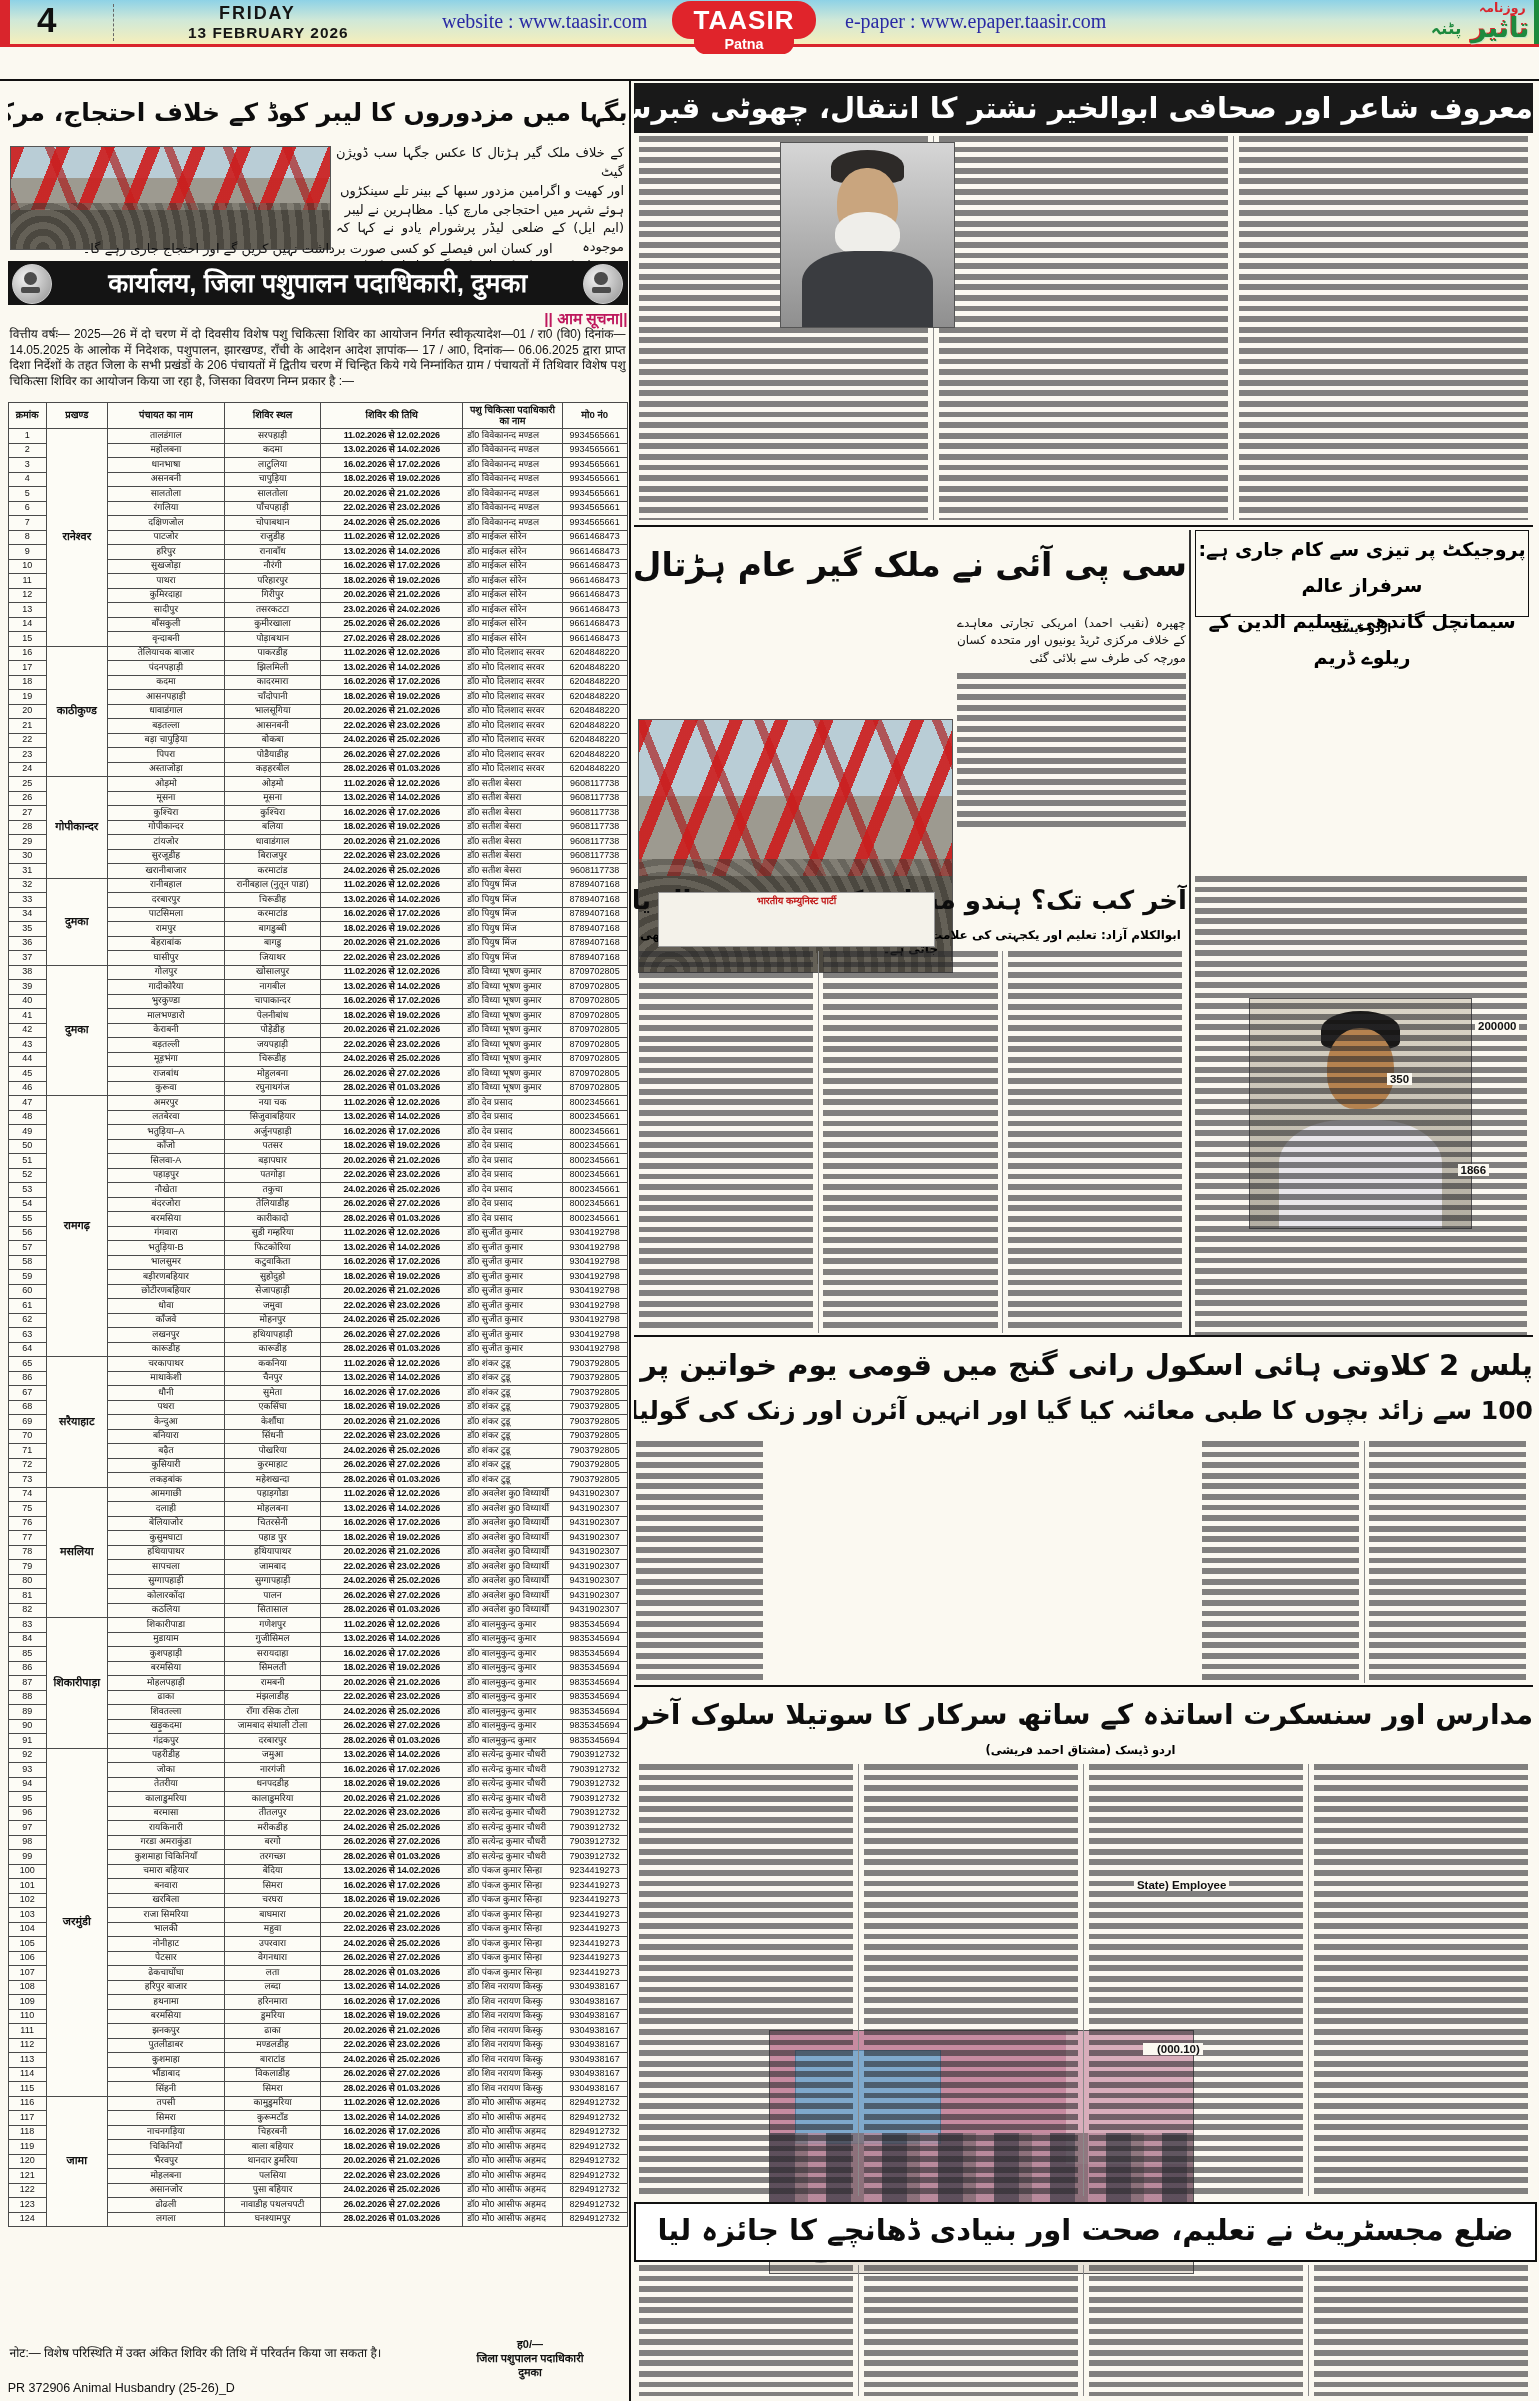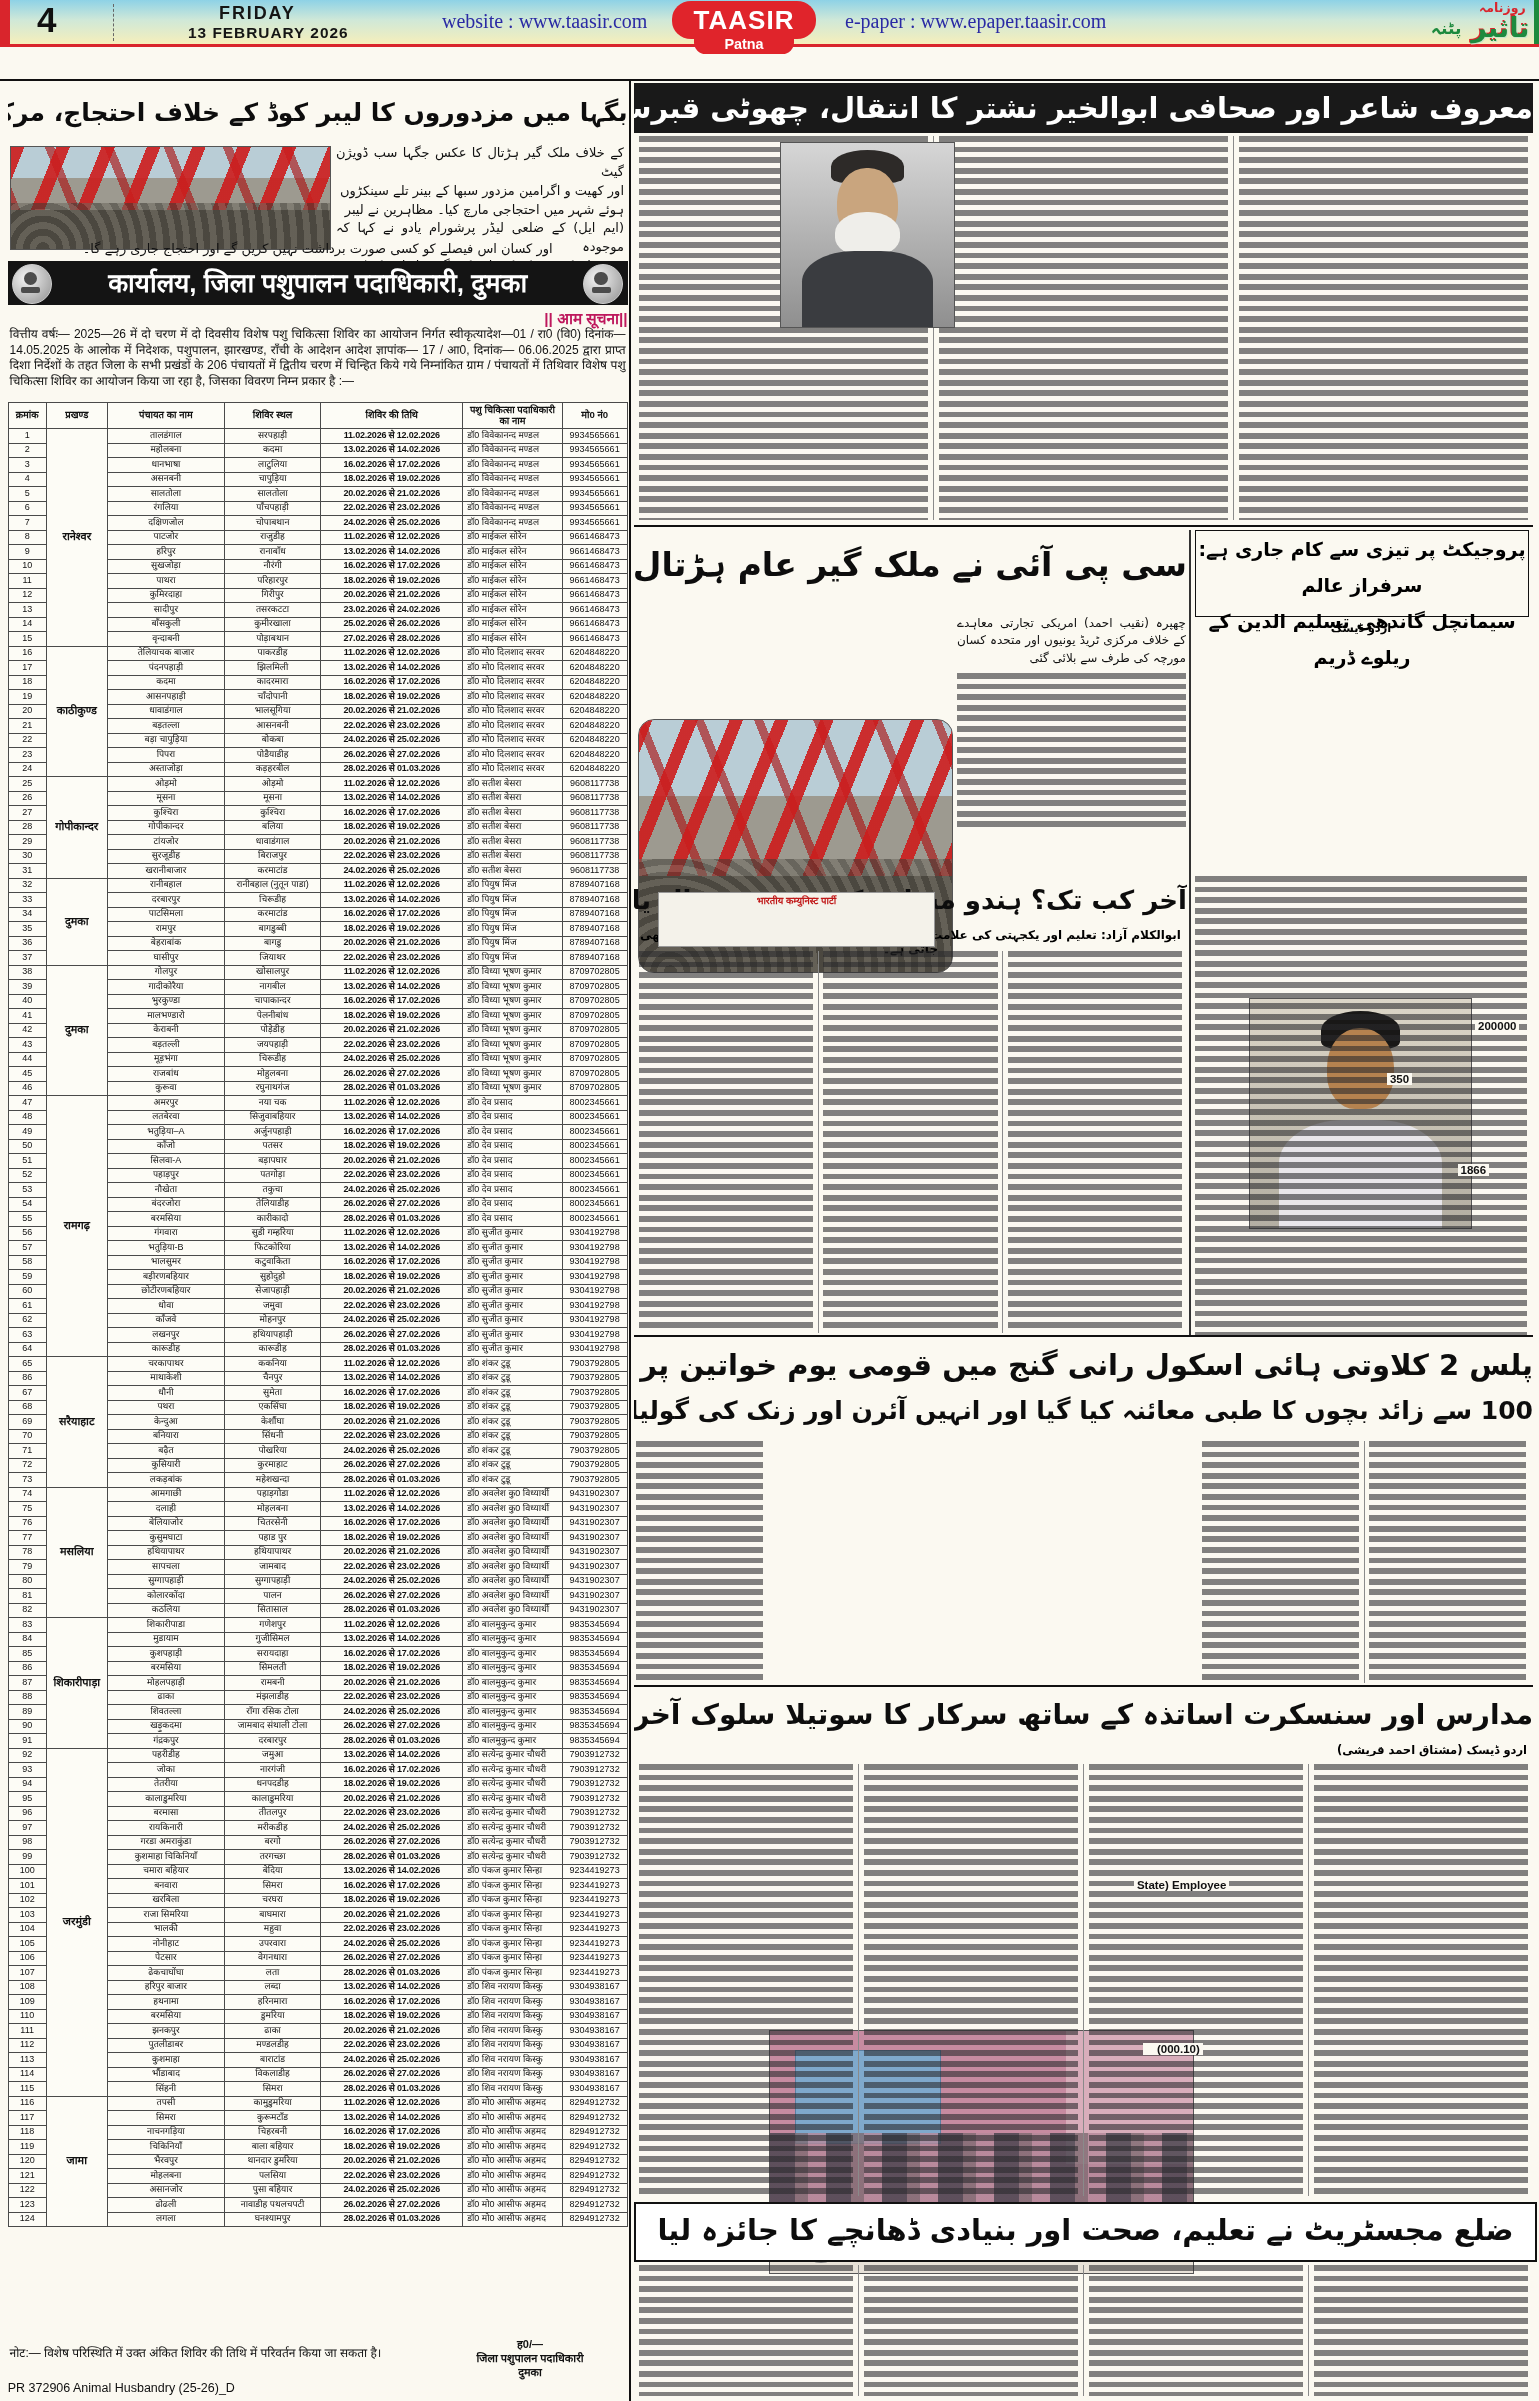--- a/index.html
+++ b/index.html
@@ -69,21 +69,21 @@
   .note-line{left:9.6px;top:2344px;width:432px;font-size:12px;color:#111;}
   .sign{left:434px;top:2338px;width:192px;text-align:center;font-size:11px;font-weight:bold;color:#111;line-height:1.25;}
   .pr-line{left:7.7px;top:2381px;font-size:12.5px;color:#111;}
   
   .obit-band{left:634px;top:83px;width:899px;height:50px;}
   .obit-band .headline{font-size:29px;line-height:50px;color:#fff;}
   .obit-body{left:634px;top:136px;width:899px;height:384px;}
   .dateline{font-size:12px;font-weight:bold;color:#111;}
   .rule-h{background:#111;height:1.9px;}
   .cpi-headline{left:634px;top:530px;width:553px;height:69px;font-size:33px;line-height:69px;}
-  .cpi-photo{left:638px;top:615px;width:313px;height:252px;border-radius:16px;}
+  .cpi-photo{left:638px;top:615px;width:313px;height:252px;}
   .cpi-text{left:957px;top:615px;width:229px;height:252px;}
   .col-rule{left:1189px;top:530px;width:1.9px;height:805px;background:#333;}
   .sar-box{left:1195px;top:530px;width:332px;height:85px;border:1.9px solid #111;text-align:center;}
   .sar-box .l{font-size:19px;font-weight:bold;line-height:1.9;}
   .sar-byline{left:1195px;top:621px;width:332px;text-align:center;font-size:11.5px;font-weight:bold;}
   .sar-photo{left:1249px;top:640px;width:221px;height:229px;}
   .sar-body{left:1195px;top:876px;width:332px;height:459px;}
   .frag{position:absolute;background:#fbf9f1;font-size:11.5px;font-weight:bold;color:#111;padding:0 2.9px;z-index:2;}
   .aak-headline{left:634px;top:872px;width:553px;height:56px;font-size:26px;line-height:56px;}
   .aak-deck{left:634px;top:928px;width:553px;text-align:center;font-size:12px;font-weight:bold;}
@@ -93,21 +93,21 @@
   .school-photo{left:769px;top:1441px;width:423px;height:242px;background:#c78ba1;position:relative;}
   .school-photo .board{position:absolute;left:6%;top:8%;width:34%;height:38%;background:#7fa9cc;border:1.9px solid #5b80a3;}
   .school-photo .wall{position:absolute;right:0;top:0;width:30%;height:55%;background:#d9aebb;}
   .school-photo .people{position:absolute;left:0;bottom:18%;width:100%;height:40%;
      background:repeating-linear-gradient(90deg,#43404a 0 25px,#7e6a71 25px 38px,#b5899a 38px 56px);opacity:.8;}
   .school-photo .table-strip{position:absolute;left:0;bottom:0;width:100%;height:18%;background:#e8e2d8;}
   .school-photo .globe{position:absolute;left:6%;bottom:4%;width:50px;height:50px;border-radius:50%;background:radial-gradient(circle at 35% 35%,#7fb2e0,#2d5a9e);border:1.9px solid #888;}
   .school-colL{left:636px;top:1441px;width:127px;height:242px;}
   .school-colR{left:1197px;top:1441px;width:334px;height:242px;}
   .mad-headline{left:634px;top:1689px;width:899px;height:52px;font-size:28px;line-height:52px;}
-  .mad-byline{left:634px;top:1743px;width:893px;text-align:right;font-size:11.5px;font-weight:bold;}
+  .mad-byline{left:634px;top:1743px;width:893px;text-align:center;font-size:11.5px;font-weight:bold;}
   .mad-body{left:634px;top:1764px;width:899px;height:432px;}
   .dm-box{left:634px;top:2202px;width:899px;height:56px;border:2.9px solid #111;background:#fff;}
   .dm-box .headline{font-size:29px;line-height:52px;}
   .dm-body{left:634px;top:2265px;width:899px;height:131px;}
   .u-lines{font-size:13px;line-height:1.45;text-align:justify;color:#111;}
   .protest-headline{left:7.7px;top:85px;width:620px;height:56px;font-size:25px;line-height:56px;}
   .protest-photo{left:9.6px;top:146px;width:319px;height:102px;}
   .protest-text{left:336px;top:144px;width:288px;}
   .protest-full{left:7.7px;top:241px;width:620px;font-size:13px;color:#111;text-align:center;}
 </style>

